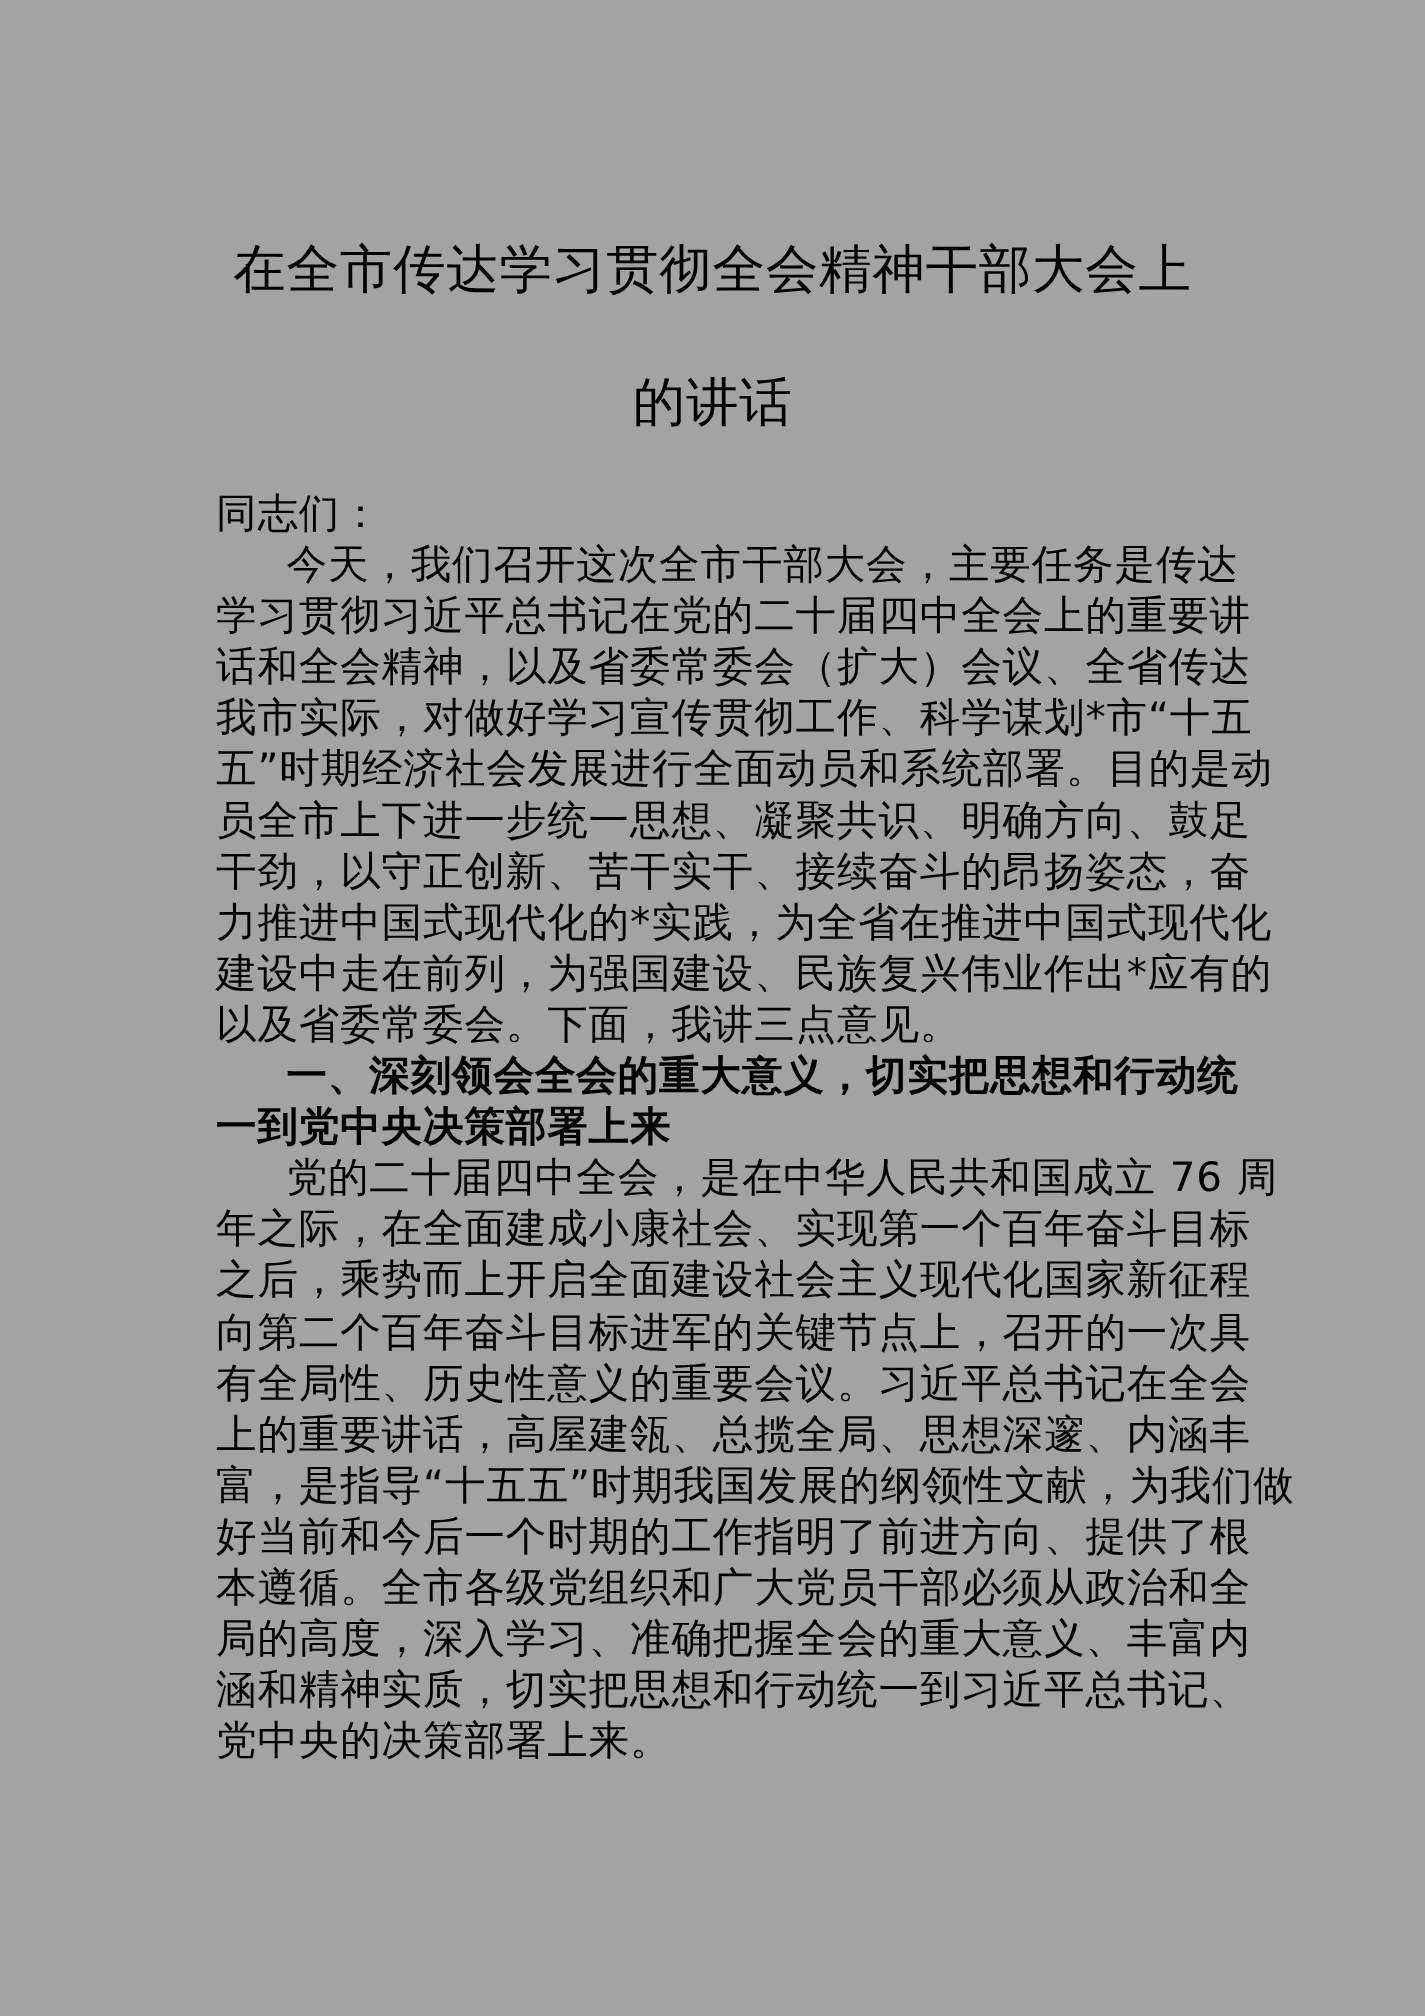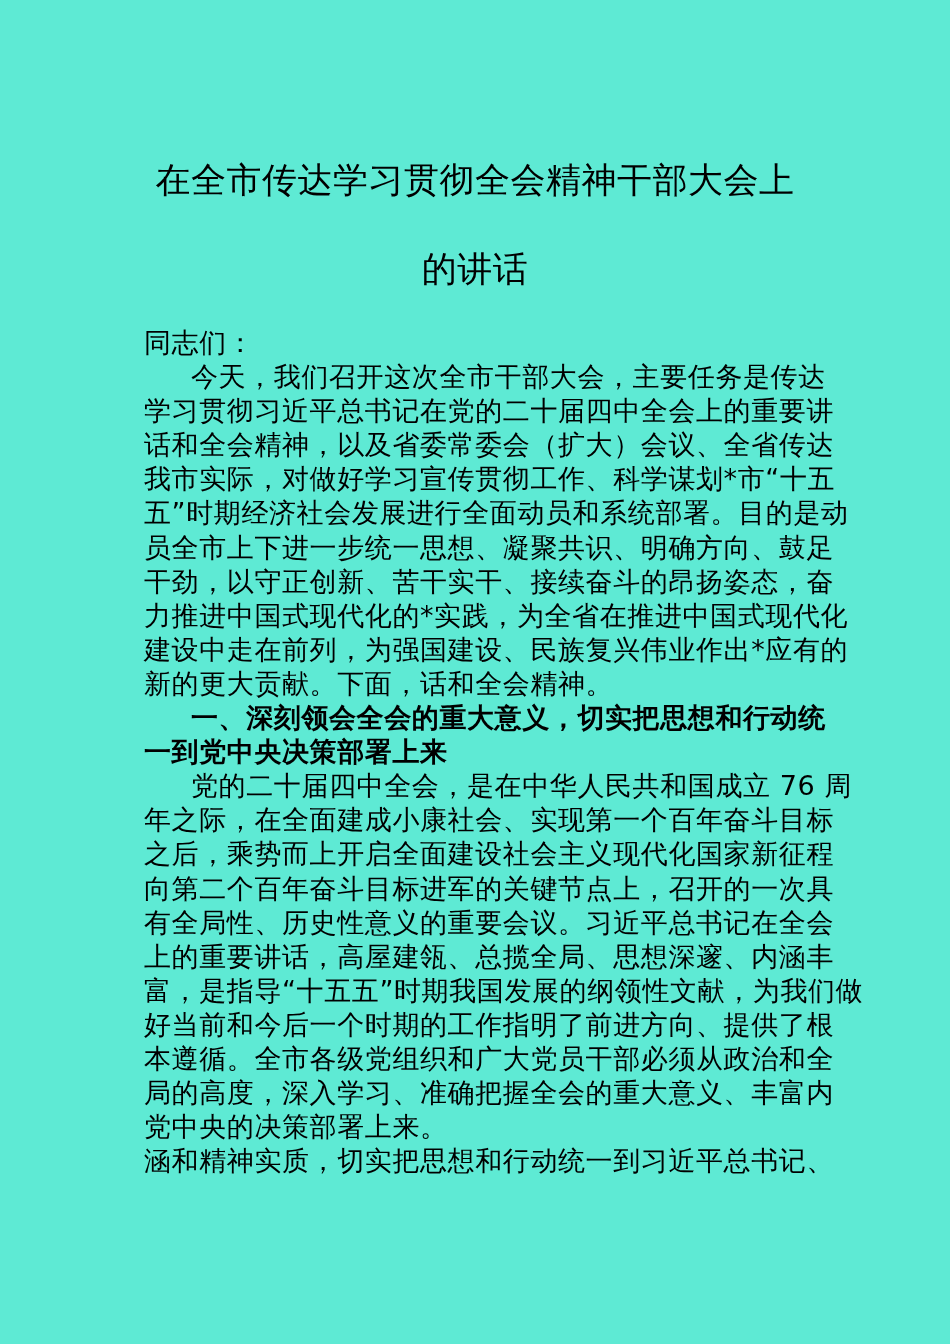--- a/index.html
+++ b/index.html
@@ -14,21 +14,21 @@
       overflow: hidden;
       font-family: "DejaVu Sans", "Liberation Sans", sans-serif;
       color: #000000;
     }
     .page {
       position: absolute;
       left: 0;
       top: 0;
       width: 950px;
       height: 1344px;
-      background: #5eead4;
+      background: #a3a3a3;
     }
     .title-block {
       position: absolute;
       left: 140px;
       width: 670px;
       top: 163px;
       text-align: center;
     }
     .title-line {
       font-size: 35px;
@@ -81,37 +81,37 @@
     <div>
       <div class="line indent justify">今天，我们召开这次全市干部大会，主要任务是传达</div>
       <div class="line justify">学习贯彻习近平总书记在党的二十届四中全会上的重要讲</div>
       <div class="line justify">话和全会精神，以及省委常委会（扩大）会议、全省传达</div>
       <div class="line justify">我市实际，对做好学习宣传贯彻工作、科学谋划*市“十五</div>
       <div class="line justify">五”时期经济社会发展进行全面动员和系统部署。目的是动</div>
       <div class="line justify">员全市上下进一步统一思想、凝聚共识、明确方向、鼓足</div>
       <div class="line justify">干劲，以守正创新、苦干实干、接续奋斗的昂扬姿态，奋</div>
       <div class="line justify">力推进中国式现代化的*实践，为全省在推进中国式现代化</div>
       <div class="line justify">建设中走在前列，为强国建设、民族复兴伟业作出*应有的</div>
-      <div class="line">新的更大贡献。下面，话和全会精神。</div>
+      <div class="line">以及省委常委会。下面，我讲三点意见。</div>
     </div>
 
     <div>
       <div class="line indent justify heading">一、深刻领会全会的重大意义，切实把思想和行动统</div>
       <div class="line heading">一到党中央决策部署上来</div>
     </div>
 
     <div>
       <div class="line indent justify">党的二十届四中全会，是在中华人民共和国成立 76 周</div>
       <div class="line justify">年之际，在全面建成小康社会、实现第一个百年奋斗目标</div>
       <div class="line justify">之后，乘势而上开启全面建设社会主义现代化国家新征程</div>
       <div class="line justify">向第二个百年奋斗目标进军的关键节点上，召开的一次具</div>
       <div class="line justify">有全局性、历史性意义的重要会议。习近平总书记在全会</div>
       <div class="line justify">上的重要讲话，高屋建瓴、总揽全局、思想深邃、内涵丰</div>
       <div class="line justify">富，是指导“十五五”时期我国发展的纲领性文献，为我们做</div>
       <div class="line justify">好当前和今后一个时期的工作指明了前进方向、提供了根</div>
       <div class="line justify">本遵循。全市各级党组织和广大党员干部必须从政治和全</div>
       <div class="line justify">局的高度，深入学习、准确把握全会的重大意义、丰富内</div>
+      <div class="line justify">涵和精神实质，切实把思想和行动统一到习近平总书记、</div>
       <div class="line">党中央的决策部署上来。</div>
-      <div class="line justify">涵和精神实质，切实把思想和行动统一到习近平总书记、</div>
     </div>
   </div>
 
 </div>
 
 </body></html>

